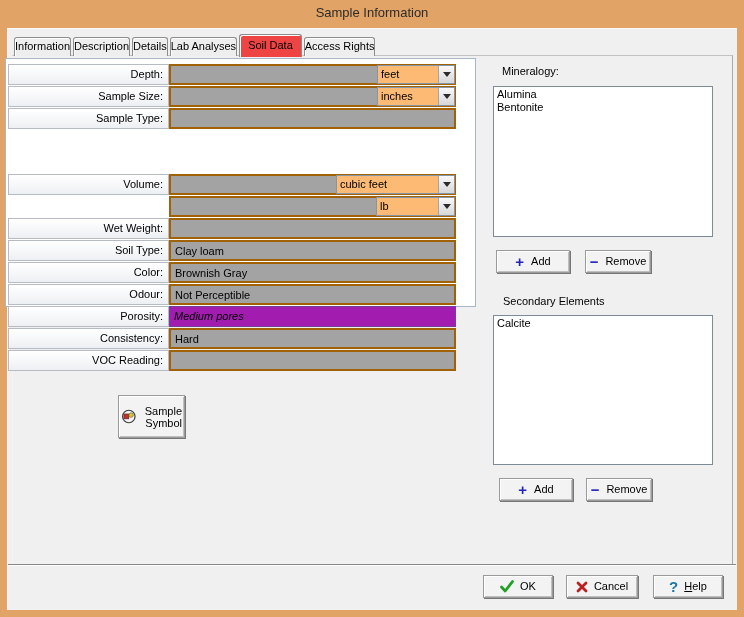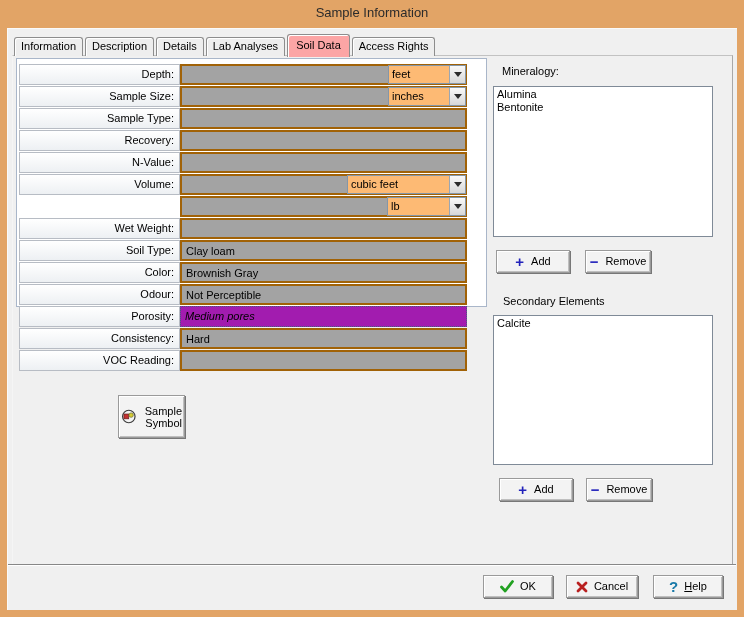--- a/index.html
+++ b/index.html
@@ -10,30 +10,30 @@
     font-family:"Liberation Sans", sans-serif; font-size:11px; color:#000;
   }
   .titlebar { position:absolute; left:0; top:0; width:744px; height:28px;
     text-align:center; line-height:26px; font-size:13px; color:#2b2b2b; }
   .dialog { position:absolute; left:7px; top:28px; width:730px; height:582px;
     background:#f0f0f0; border-left:1px solid #fafafa; border-top:1px solid #fafafa; }
 
   
   .tabrow { position:absolute; left:14px; top:33px; height:23px; display:flex; align-items:flex-end; gap:2px; z-index:4; }
   .tab { height:19px; background:#eeeeee; border:1px solid #8d8d8d; border-bottom:none;
-    border-radius:3px 3px 0 0; padding:0 6px; line-height:17px; white-space:nowrap;
+    border-radius:3px 3px 0 0; padding:0 0; line-height:17px; white-space:nowrap;
     box-shadow:inset 1px 1px 0 #ffffff; cursor:default; }
-  .tab.active { height:23px; background:#fca5a5; margin-bottom:-1px; line-height:20px; padding:0 8px; }
+  .tab.active { height:23px; background:#ef4444; margin-bottom:-1px; line-height:20px; padding:0 8px; }
   .tabpage { position:absolute; left:12px; top:55px; width:721px; height:509px;
     background:#f0f0f0; border-top:1px solid #c2c2c2; border-right:1px solid #a8a8a8; border-left:1px solid #f5f5f5; z-index:1; }
   .divider { position:absolute; left:8px; top:564px; width:728px; height:2px;
     background:#ffffff; border-top:1px solid #878787; z-index:2; }
 
   
-  .grid { position:absolute; left:16px; top:58px; width:471px; height:249px;
+  .grid { position:absolute; left:5px; top:58px; width:471px; height:249px;
     background:#ffffff; border:1px solid #a9b6c9; z-index:2; }
   .frow { position:absolute; left:2px; width:448px; height:21px; }
   .flabel { position:absolute; left:0; top:0; width:161px; height:21px;
     background:linear-gradient(#ffffff,#edf0f3); border:1px solid #b7bcc4;
     text-align:right; padding-right:5px; line-height:19px; }
   .fvalue { position:absolute; left:161px; top:0; width:287px; height:21px;
     background:#a3a3a3; border:2px solid #a16207; padding-left:4px; line-height:19px; }
   .fvalue.hl { background:#a21caf; border:1px dotted #44617e;font-style:italic; }
 
   
@@ -90,28 +90,20 @@
       <div class="fvalue"></div>
     </div>
     <div class="frow" style="top:27px">
       <div class="flabel">Sample Size:</div>
       <div class="fvalue"></div>
     </div>
     <div class="frow" style="top:49px">
       <div class="flabel">Sample Type:</div>
       <div class="fvalue"></div>
     </div>
-    <div class="frow" style="top:71px">
-      <div class="flabel">Recovery:</div>
-      <div class="fvalue"></div>
-    </div>
-    <div class="frow" style="top:93px">
-      <div class="flabel">N-Value:</div>
-      <div class="fvalue"></div>
-    </div>
     <div class="frow" style="top:115px">
       <div class="flabel">Volume:</div>
       <div class="fvalue"></div>
     </div>
     <div class="frow" style="top:137px">
       <div class="fvalue"></div>
     </div>
     <div class="frow" style="top:159px">
       <div class="flabel">Wet Weight:</div>
       <div class="fvalue"></div>

